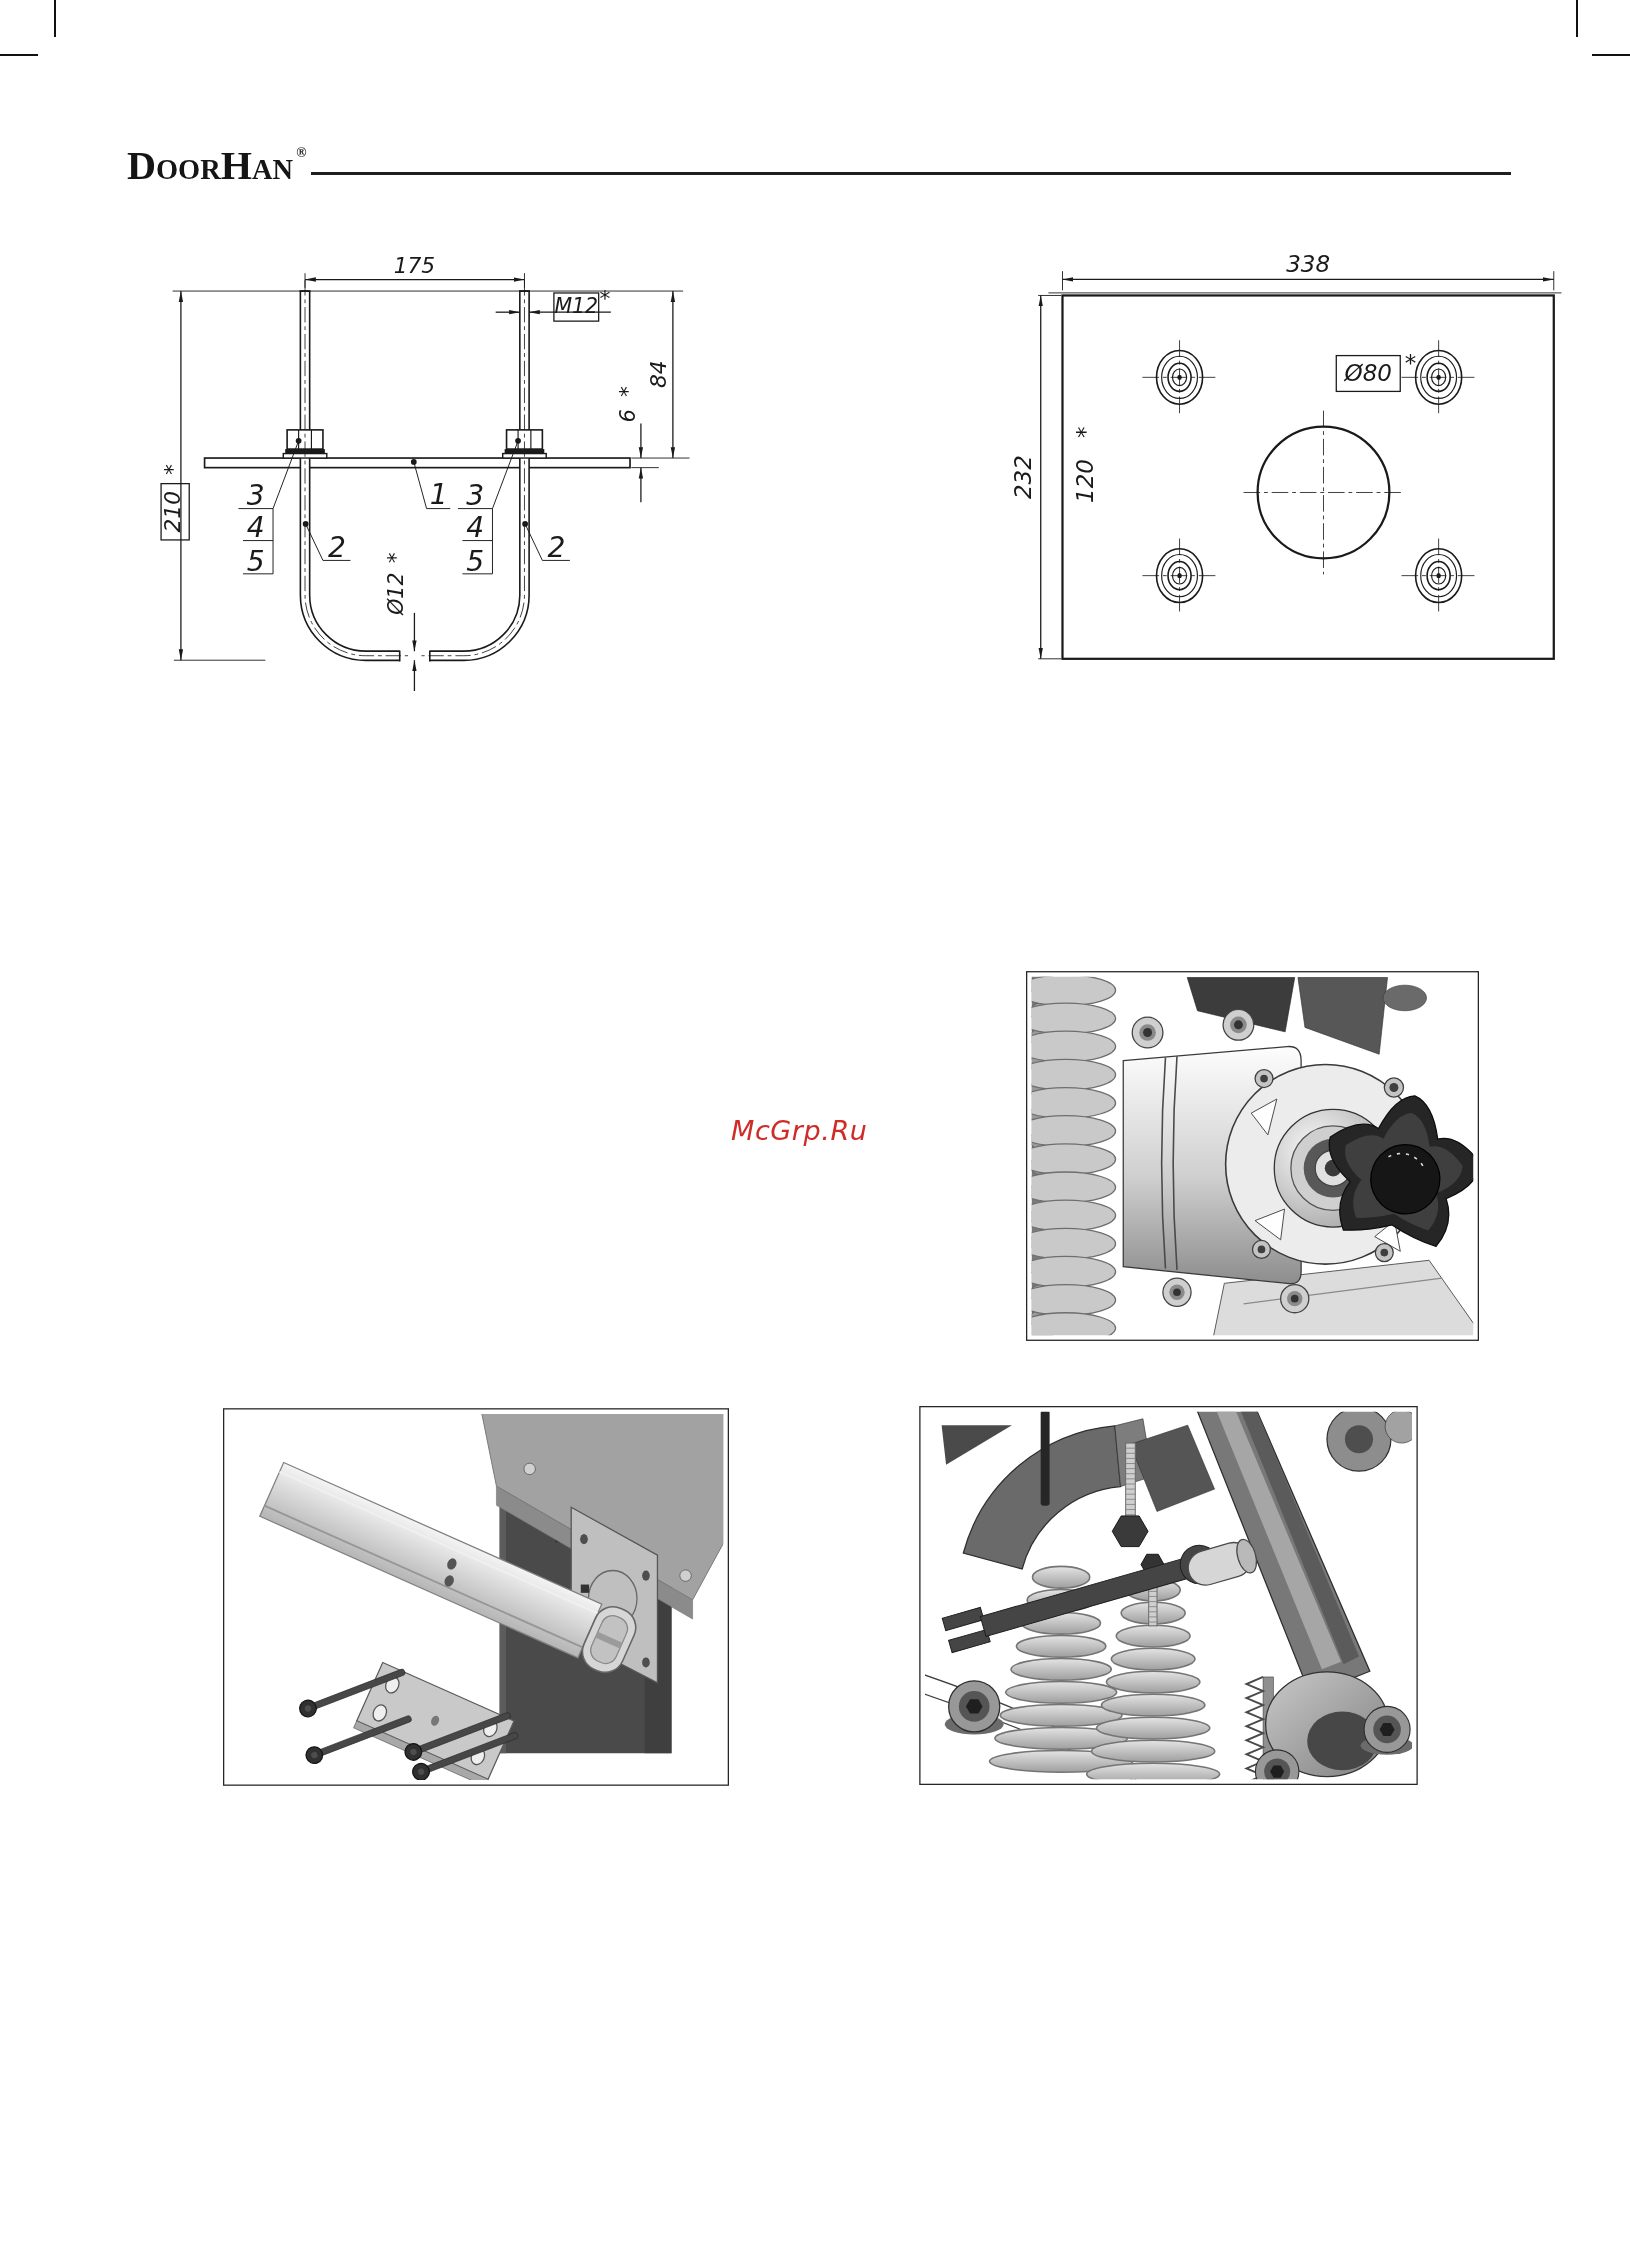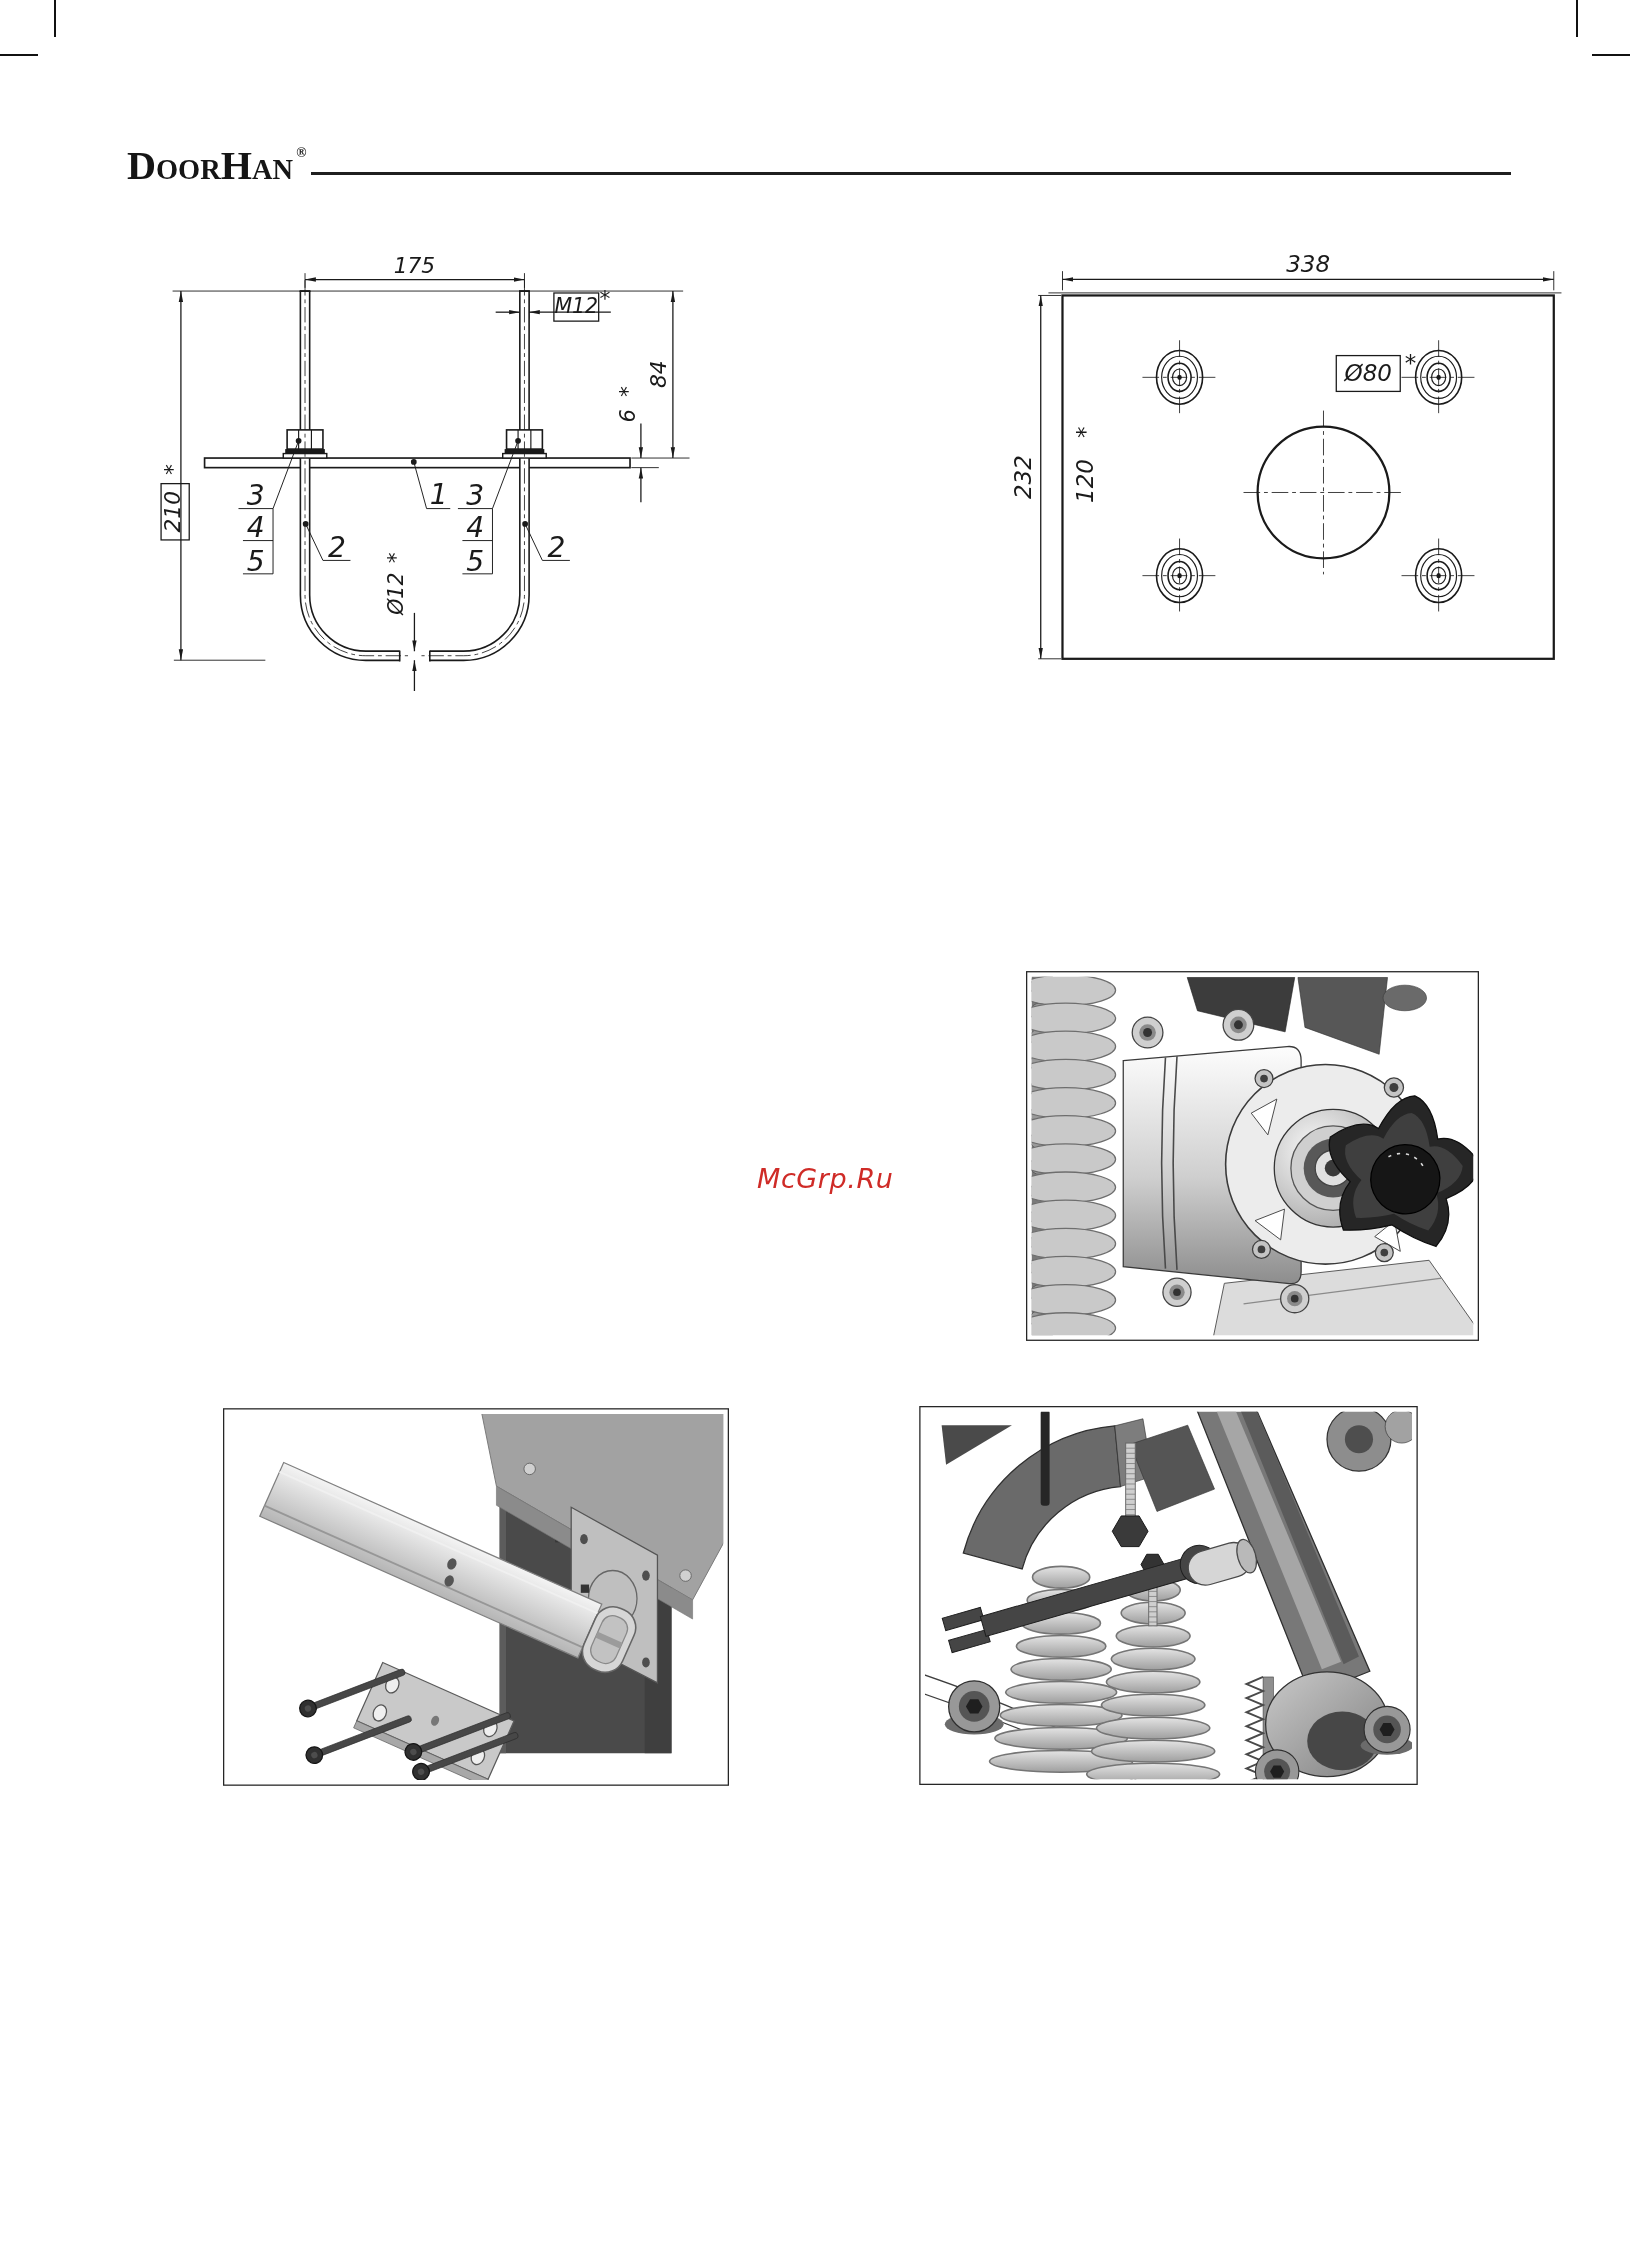--- a/index.html
+++ b/index.html
@@ -5,22 +5,22 @@
   html,body{margin:0;padding:0;background:#ffffff;}
   .page{position:relative;width:1630px;height:1870px;background:#ffffff;overflow:hidden;
         font-family:"Liberation Sans",sans-serif;}
   .crop{position:absolute;background:#111;}
   .logo{position:absolute;left:127px;top:132px;color:#151515;
         font-family:"Liberation Serif",serif;font-weight:bold;font-size:41px;
         font-variant:small-caps;letter-spacing:0px;line-height:41px;transform:scaleX(.98);
         transform-origin:left top;}
   .logo .reg{font-size:14px;vertical-align:22px;margin-left:3.2px;font-variant:normal;}
   .hrule{position:absolute;left:311px;top:172px;width:1200px;height:3.2px;background:#1f1f1f;}
-  .watermark{position:absolute;left:757px;top:1115px;font-family:"DejaVu Sans",sans-serif;
-        font-style:italic;font-size:27px;letter-spacing:0.6px;margin-top:48px;}
+  .watermark{position:absolute;left:731px;top:1115px;font-family:"DejaVu Sans",sans-serif;
+        font-style:italic;font-size:27px;letter-spacing:0.6px;}
   svg text{font-family:"DejaVu Sans",sans-serif;font-style:italic;fill:#1a1a1a;}
   .diag{position:absolute;}
 </style>
 </head>
 <body>
 
 <div class="page">
 
   <div class="crop" style="left:54px;top:0;width:1.9px;height:37px"></div>
   <div class="crop" style="left:0;top:54px;width:38px;height:1.9px"></div>

